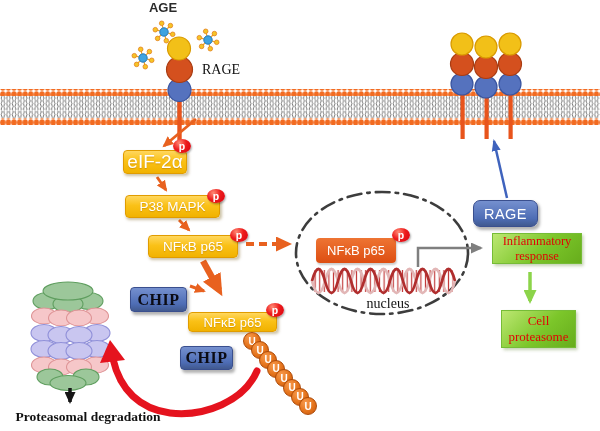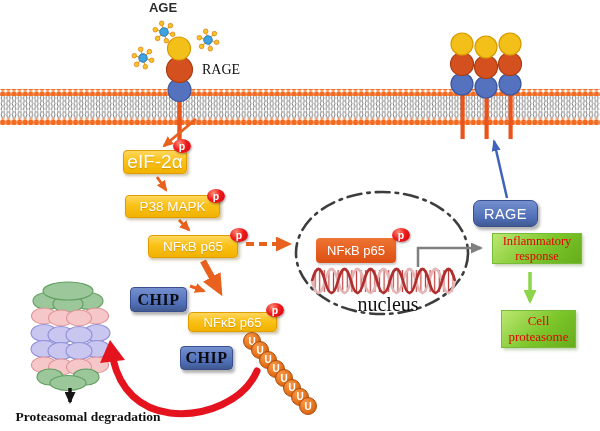--- a/index.html
+++ b/index.html
@@ -199,21 +199,21 @@
 
   <div class="lbl bbox chip" style="left:130px;top:272px;width:57px;height:25px;">CHIP</div>
 
   <div class="lbl ybox" style="left:188px;top:312px;width:89px;height:20px;font-size:13px;">NFκB p65</div>
   <div class="pb" style="left:266px;top:303px;">p</div>
   <div class="lbl bbox chip" style="left:180px;top:331px;width:53px;height:24px;">CHIP</div>
 
   <div class="lbl obox" style="left:316px;top:238px;width:80px;height:25px;">NFκB p65</div>
   <div class="pb" style="left:392px;top:228px;">p</div>
 
-  <div class="lbl caption" style="left:353px;top:296px;width:70px;height:16px;font-size:20px;">nucleus</div>
+  <div class="lbl caption" style="left:353px;top:296px;width:70px;height:16px;font-size:14px;">nucleus</div>
 
 
   <div class="lbl caption" style="left:0px;top:408px;width:176px;height:18px;font-size:13.5px;font-weight:bold;">Proteasomal degradation</div>
 
   <div class="lbl bbox ragebox" style="left:473px;top:200px;width:65px;height:27px;">RAGE</div>
 
   <div class="lbl gbox" style="left:492px;top:233px;width:90px;height:31px;font-size:12.5px;">Inflammatory response</div>
 
   <div class="lbl gbox" style="left:501px;top:310px;width:75px;height:38px;font-size:13px;">Cell proteasome</div>
 

